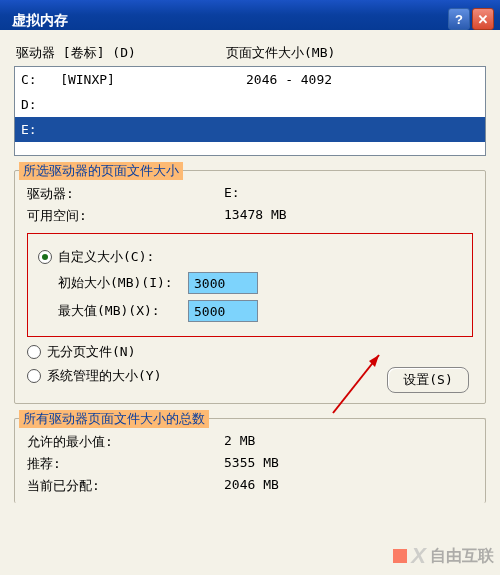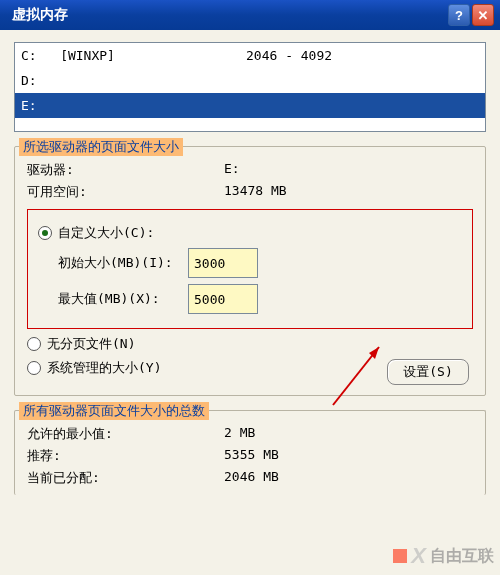--- a/index.html
+++ b/index.html
@@ -9,21 +9,21 @@
   background: #fff;
   width: 500px;
   height: 575px;
   overflow: hidden;
   position: relative;
 }
 .titlebar {
   height: 30px;
   background: linear-gradient(to bottom, #1a52c4 0%, #0a3f9f 50%, #063a95 100%);
   display: flex;
-  align-items: center;
+  align-items: flex-end;
   padding: 0 6px 0 12px;
   color: #fff;
 }
 .titlebar .title { flex: 1; font-size: 14px; font-weight: bold; }
 .titlebar .btn {
   width: 22px; height: 22px;
   margin-left: 2px;
   display: flex; align-items: center; justify-content: center;
   border-radius: 3px;
   font-weight: bold;
@@ -112,22 +112,22 @@
   display: flex;
   align-items: center;
   margin: 6px 0 6px 20px;
   font-family: SimSun, monospace;
 }
 .field-row .lbl { width: 130px; }
 .text-input {
   width: 70px;
   height: 22px;
   border: 1px solid #7a8a9a;
-  background: #fef9c3;
-  padding: 14px 5px;
+  background: #7dd3fc;
+  padding: 2px 5px;
   font-family: SimSun, monospace;
   font-size: 13px;
 }
 .set-btn {
   position: absolute;
   right: 16px;
   bottom: 10px;
   width: 82px;
   height: 26px;
   background: #f4f2e8;
@@ -176,20 +176,26 @@
   <div class="btn help-btn">
     <span>?</span>
   </div>
   <div class="btn close-btn">
     <span>✕</span>
   </div>
 </div>
 
 <div class="content">
 
+  <div class="list-header">
+    <span class="col1">
+      <span>驱动器 [卷标] (D)</span>
+    </span>
+    <span class="col2">页面文件大小(MB)</span>
+  </div>
 
   <div class="drive-list">
     <div class="drive-row">
       <span class="col1">C:   [WINXP]</span>
       <span>2046 - 4092</span>
     </div>
     <div class="drive-row">
       <span class="col1">D:</span>
       <span></span>
     </div>

